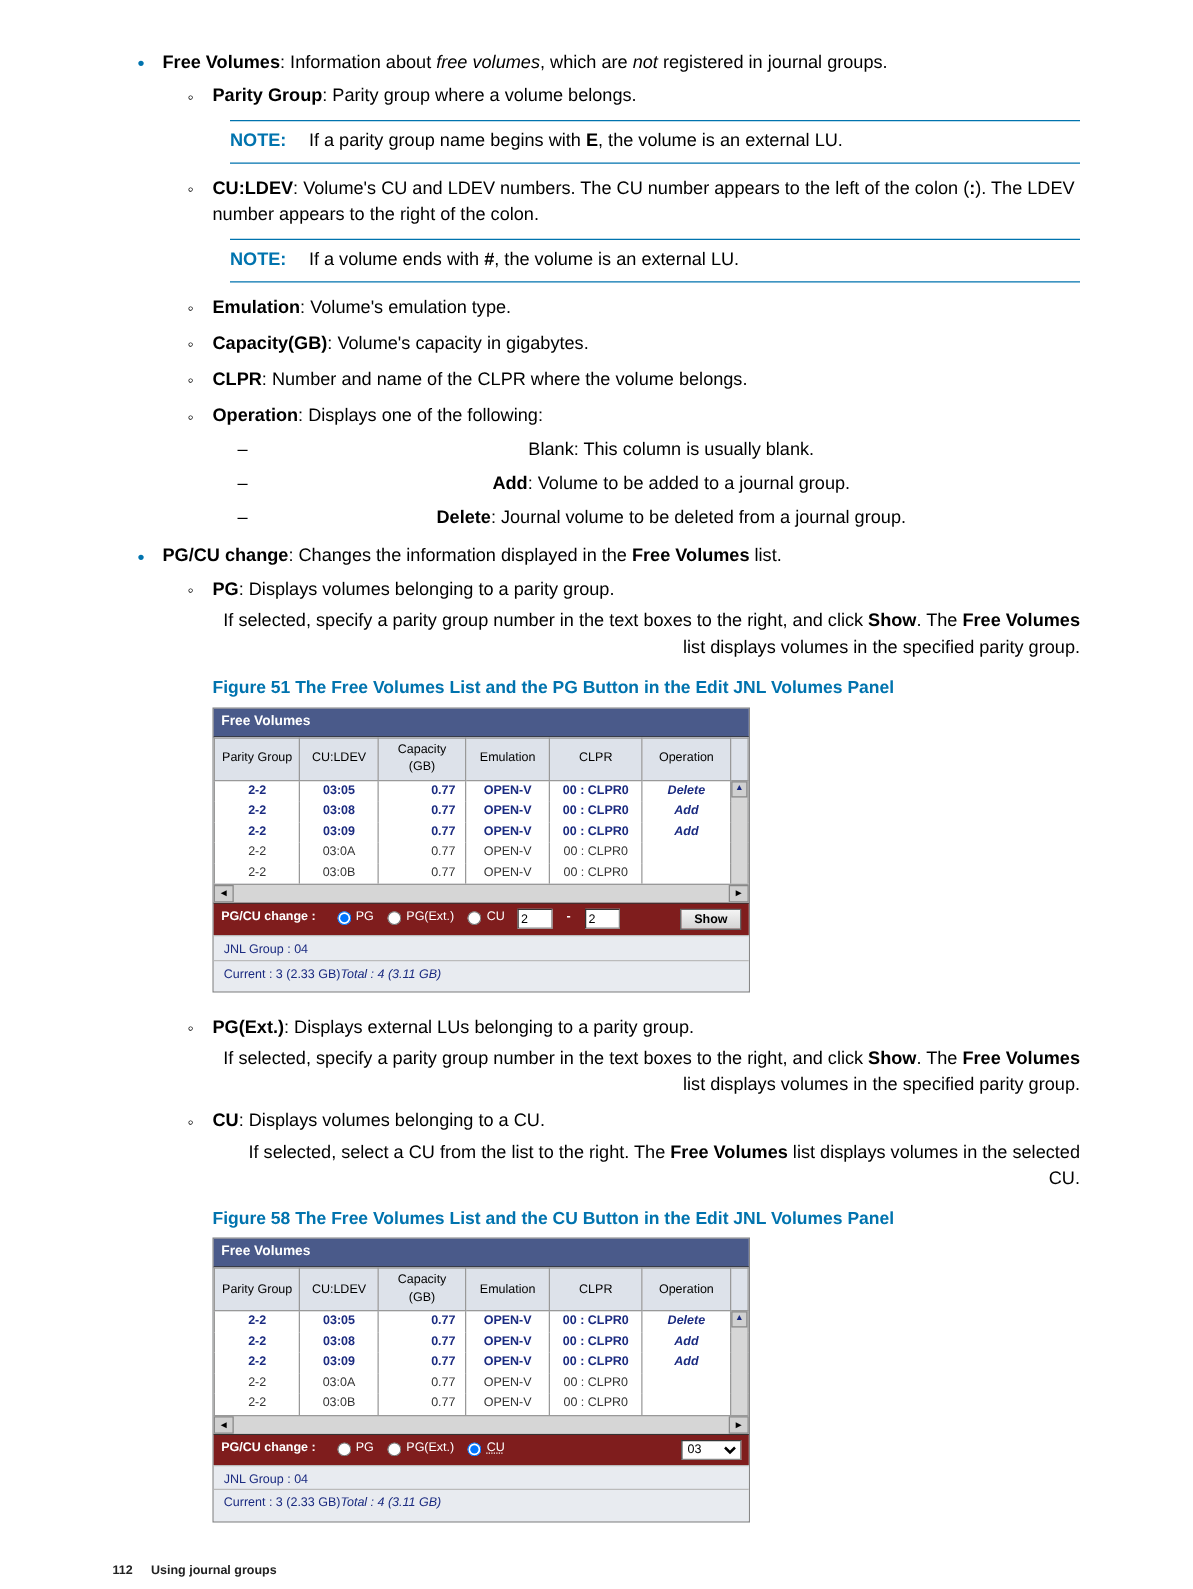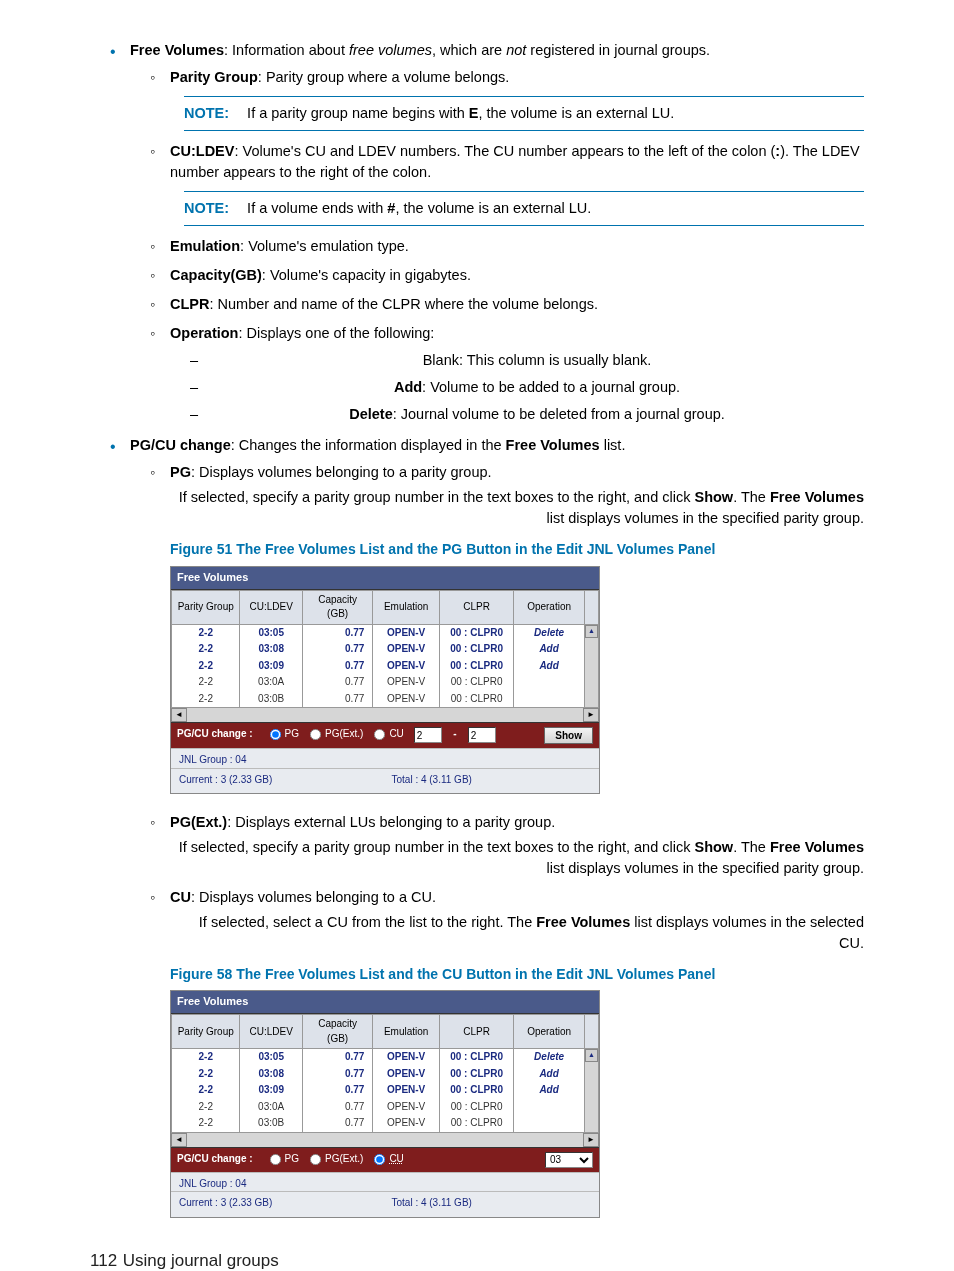--- a/index.html
+++ b/index.html
@@ -72,24 +72,24 @@
   .selbox { height:16px; font-size:10px; border:1px inset #888; background:#fff; width:48px;}
   .showbtn {
     background: linear-gradient(#f4f4f4,#d4d4d4); border:1px solid #666; padding:1px 10px;
     font-size:10px; font-weight:bold; color:#000; height:17px; box-sizing:border-box;
   }
   .status-row {
     background:#e8ebf0; color:#1a2a80; font-size:10px; padding:4px 8px 6px 8px;
     border-top:1px solid #bbb;
   }
   .status-row .cur { float:left;}
-  .status-row .tot { text-align:center; display:block;}
+  .status-row .tot { display:block;font-style:italic;}
   .status-row::after{content:"";display:block;clear:both;}
   .jnl-row { background:#e8ebf0; color:#1a2a80; font-size:10px; padding:4px 8px 0 8px; border-top:1px solid #bbb;}
-  .footer { font-size: 17px; color:#222; margin-top: 33px;}
+  .footer { font-size: 10px; color:#222; margin-top: 33px; font-weight: bold;}
   .footer .pg { display:inline-block; width:28px;}
   .sub-p { margin:4px 0 0 0; line-height:1.45;text-align:right;}
   b { font-weight:bold;}
   .dash { width:6px; display:inline-block; text-align:center;}
 </style>
 </head>
 <body>
 
 <ul class="bullets">
   <li>

